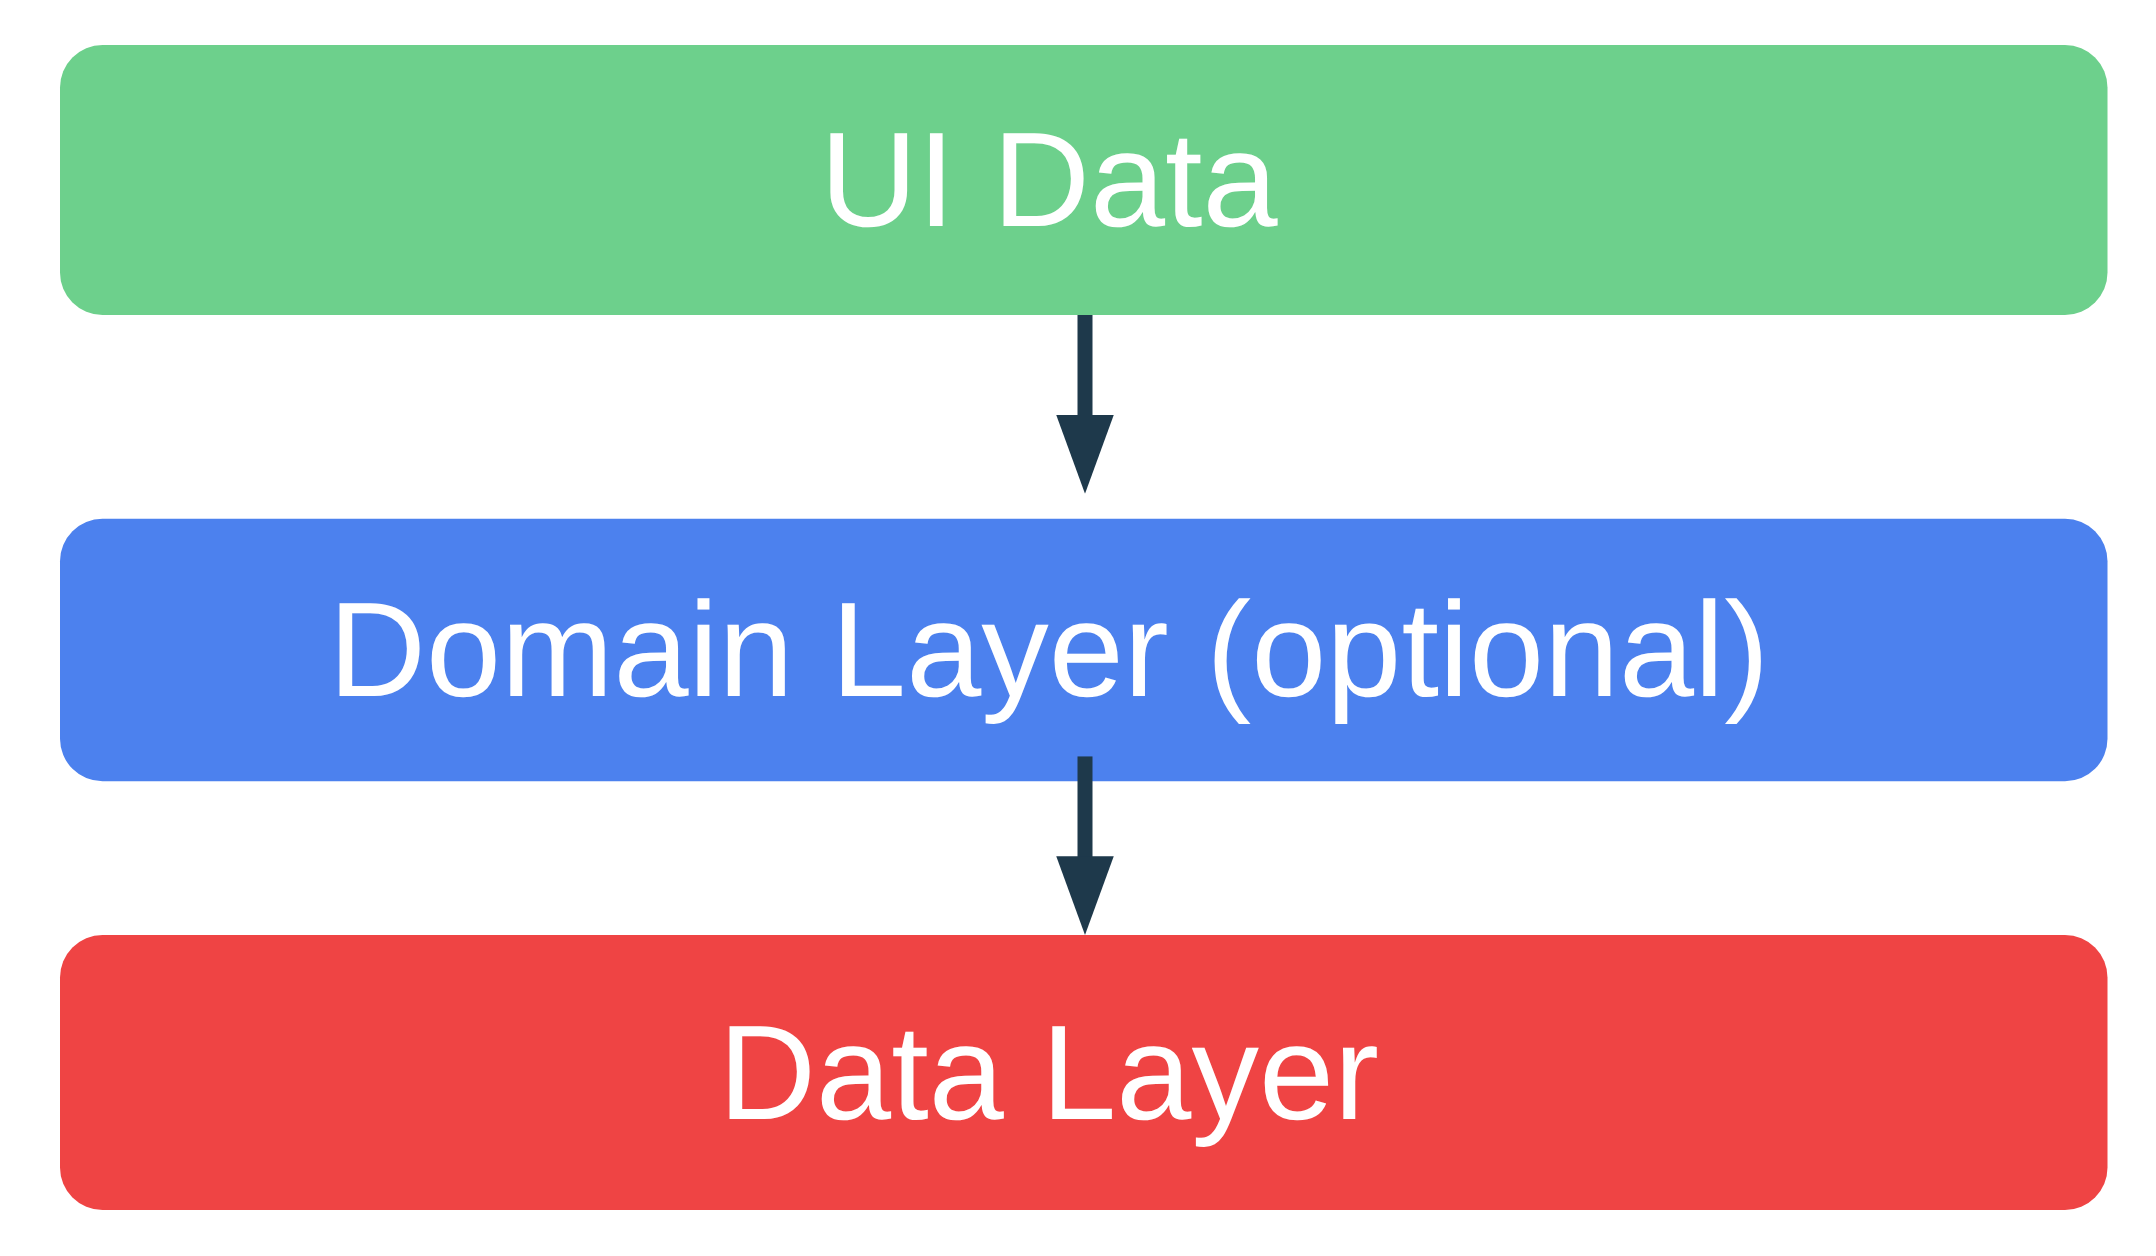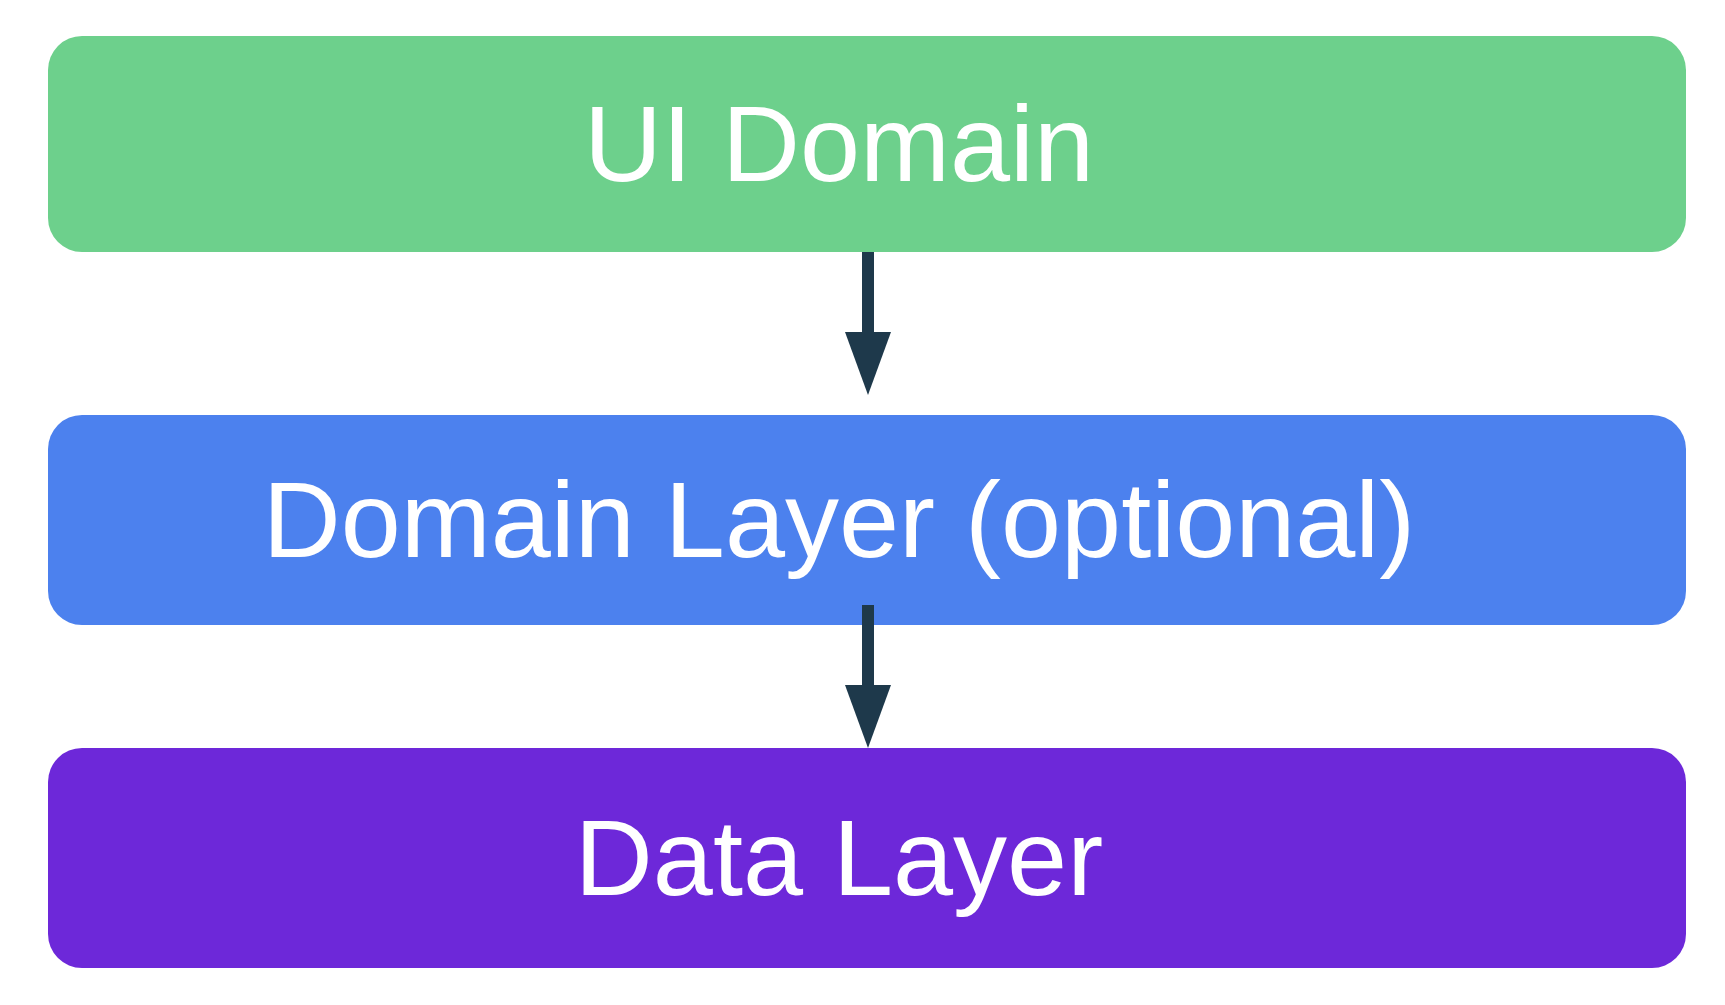--- a/index.html
+++ b/index.html
@@ -46,38 +46,38 @@
   .connector-1 { top: 252px; height: 143px; }
   .connector-2 { top: 605px; height: 143px; }
   .connector svg { display: block; width: 48px; height: 143px; }
 </style>
 </head>
 <body>
 
 <div class="diagram-canvas">
 
   <div class="layer-box layer-ui" style="background-color: rgb(109, 208, 140);">
-    <span class="layer-label">UI Domain</span>
+    <span class="layer-label">UI Data</span>
   </div>
 
   <div class="connector connector-1">
     <svg viewBox="0 0 48 143" aria-hidden="true">
       <rect x="18" y="0" width="12" height="84" fill="currentColor"></rect>
       <polygon points="1,80 47,80 24,143" fill="currentColor"></polygon>
     </svg>
   </div>
 
   <div class="layer-box layer-domain" style="background-color: rgb(76, 129, 238);">
     <span class="layer-label">Domain Layer (optional)</span>
   </div>
 
   <div class="connector connector-2">
     <svg viewBox="0 0 48 143" aria-hidden="true">
       <rect x="18" y="0" width="12" height="84" fill="currentColor"></rect>
       <polygon points="1,80 47,80 24,143" fill="currentColor"></polygon>
     </svg>
   </div>
 
-  <div class="layer-box layer-data" style="background-color: #6d28d9;">
+  <div class="layer-box layer-data" style="background-color: #ef4444;">
     <span class="layer-label">Data Layer</span>
   </div>
 
 </div>
 
 </body></html>

